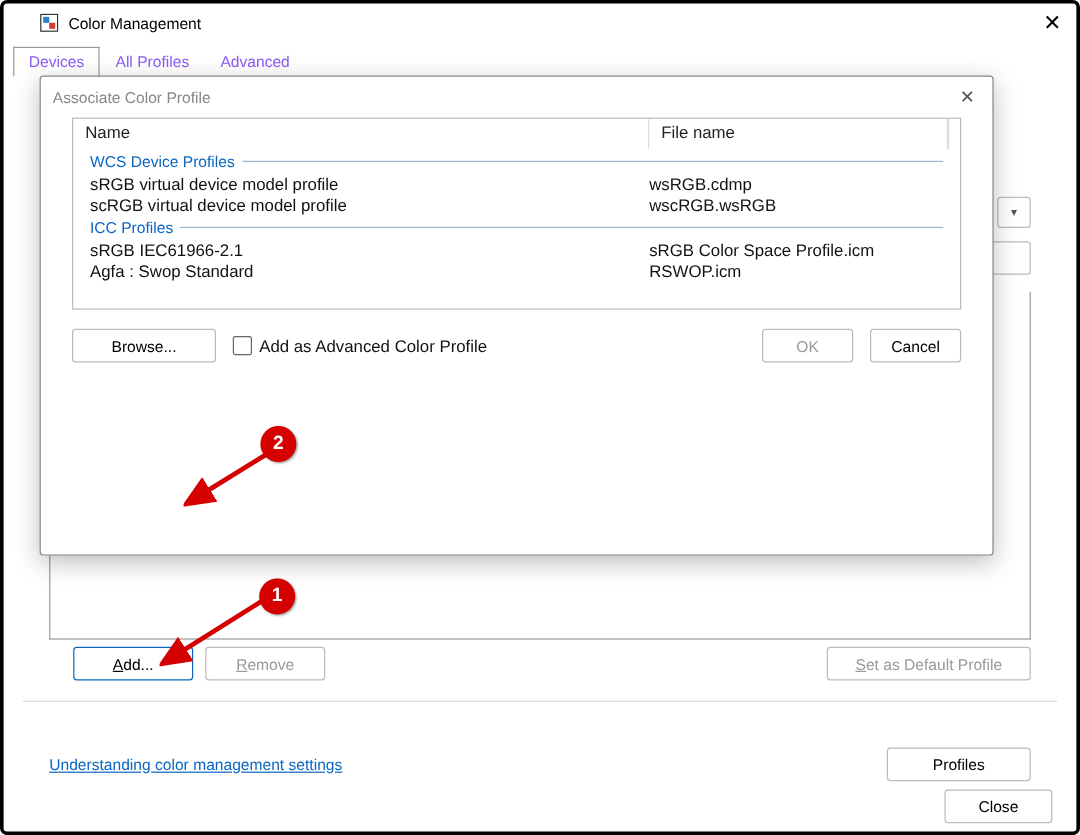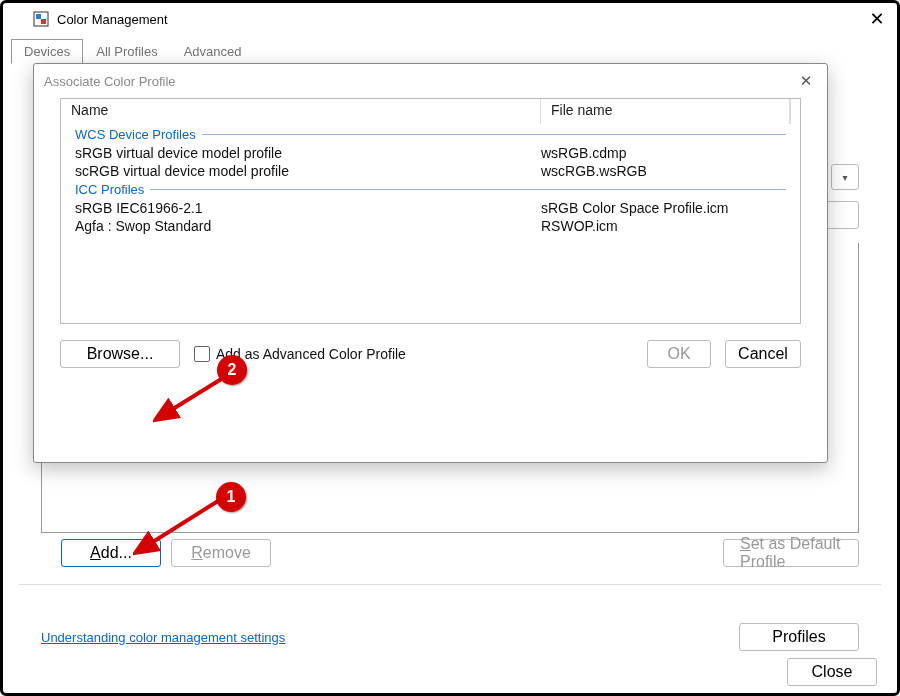--- a/index.html
+++ b/index.html
@@ -6,50 +6,50 @@
 body { background: #fff; width: 900px; height: 696px; position: relative; overflow: hidden; }
 .outer { position: absolute; inset: 0; border: 3px solid #000; border-radius: 6px; background: #fff; }
 
 
 .titlebar { display: flex; align-items: center; height: 32px; padding: 0 6px; margin-left: 24px; }
 .titlebar .icon { width: 16px; height: 16px; margin-right: 8px; display: flex; }
 .titlebar .title { font-size: 13px; flex: 1; }
 .titlebar .close { font-size: 18px; width: 28px; text-align: center; cursor: pointer; }
 
 .tabs { display: flex; padding: 4px 8px 0 8px; font-size: 13px; }
-.tab { padding: 4px 12px; border: 1px solid transparent; color: #737373; }
+.tab { padding: 4px 12px; border: 1px solid transparent; color: #8b5cf6; }
 .tab.active { border: 1px solid #999; border-bottom-color: #fff; background: #fff; position: relative; z-index: 2; }
 
 .content-area { padding: 40px 38px 0 38px; position: relative; }
 .dropdown-end { position: absolute; top: 100px; right: 38px; width: 28px; height: 26px; border: 1px solid #bbb; border-radius: 3px; display: flex; align-items: center; justify-content: center; font-size: 10px; color: #555; }
 .monitors-btn { position: absolute; top: 137px; right: 38px; width: 68px; height: 28px; border: 1px solid #bbb; border-radius: 3px; font-size: 13px; display: flex; align-items: center; justify-content: start; padding-left: 4px; color: #222; }
 
 .profiles-panel { position: absolute; top: 240px; left: 38px; right: 38px; height: 290px; border: 1px solid #999; border-top: none; }
 
 .row-lower { position: absolute; top: 536px; left: 38px; right: 38px; display: flex; gap: 10px; padding-left: 20px; }
-.btn { height: 28px; border: 1px solid #bbb; border-radius: 3px; background: #fff; font-size: 16px; display: inline-flex; align-items: center; justify-content: center; padding: 0 16px; cursor: pointer; }
+.btn { height: 28px; border: 1px solid #bbb; border-radius: 3px; background: #fff; font-size: 13px; display: inline-flex; align-items: center; justify-content: center; padding: 0 16px; cursor: pointer; }
 .btn.highlight { border-color: #0a66c2; }
 .btn.disabled { color: #999; }
 .btn .ul { text-decoration: underline; }
 .spacer { flex: 1; }
 
 .hr-row { position: absolute; top: 581px; left: 16px; right: 16px; border-top: 1px solid #ddd; }
 
 .row-profiles { position: absolute; top: 603px; left: 38px; right: 38px; display: flex; align-items: center; margin-top: 17px; }
 .hyperlink { color: #0a66c2; text-decoration: underline; font-size: 13px; cursor: pointer; }
 
 .row-close { position: absolute; top: 655px; right: 20px; display: flex; }
 
 
 .modal { position: absolute; top: 60px; left: 30px; width: 795px; height: 400px; background: #fff; border: 1px solid #888; border-radius: 3px; box-shadow: 0 6px 20px rgba(0,0,0,.25); z-index: 100; display: flex; flex-direction: column; }
 .modal .m-title { display: flex; align-items: center; padding: 8px 10px; color: #888; font-size: 13px; }
 .modal .m-title .spacer2 { flex: 1; }
 .modal .x { font-size: 15px; color: #555; width: 22px; text-align: center; cursor: pointer; }
 .modal .instruction { padding: 6px 26px 10px; font-size: 14px; color: #111; }
-.modal .list { margin: 0 26px; border: 1px solid #bbb; height: 226px; font-size: 14px; overflow: hidden; }
+.modal .list { margin: 0 26px; border: 1px solid #bbb; height: 160px; font-size: 14px; overflow: hidden; }
 .modal .list-header { display: flex; height: 26px; border-bottom: 1px solid transparent; }
 .modal .list-header .col { padding: 3px 10px; border-right: 1px solid #ddd; color: #222; }
 .modal .col-name { width: 480px; }
 .modal .col-file { flex: 1; }
 .modal .col-end { width: 10px; border-left: 1px solid #ddd; }
 .modal .section { display: flex; align-items: center; padding: 2px 14px; color: #0a66c2; font-size: 13px; }
 .modal .section .line { flex: 1; height: 1px; background: #99b4d6; margin-left: 6px; }
 .modal .row { display: flex; padding: 1px 14px; color: #111; }
 .modal .row .c-name { width: 466px; }
 .modal .row .c-file { flex: 1; }
@@ -93,21 +93,21 @@
   <div class="profiles-panel"></div>
 
   <div class="row-lower">
     <div class="btn highlight" style="width:100px">
         <span><span class="ul">A</span><span>dd...</span></span>
       </div>
     <div class="btn disabled" style="width:100px">
         <span><span class="ul">R</span>emove</span>
       </div>
     <div class="spacer"></div>
-    <div class="btn disabled" style="width:136px">
+    <div class="btn disabled" style="width:170px">
         <span><span class="ul">S</span>et as Default Profile</span>
       </div>
   </div>
 
   <div class="hr-row"></div>
 
   <div class="row-profiles">
     <a class="hyperlink">Understanding color management settings</a>
     <div class="spacer"></div>
     <div class="btn" style="width:120px">Profiles</div>
@@ -154,21 +154,21 @@
           <span class="c-file">RSWOP.icm</span>
         </div>
     </div>
     <div class="btn-row">
       <div class="btn" style="width:120px">Browse...</div>
       <label style="display:flex;align-items:center;">
         <span class="ck"></span>
         <span class="cklabel">Add as Advanced Color Profile</span>
       </label>
       <div class="spacer"></div>
-      <div class="btn disabled" style="width:64px">OK</div>
+      <div class="btn disabled" style="width:76px">OK</div>
       <div class="btn" style="width:76px">Cancel</div>
     </div>
   </div>
 
   <div class="callout" style="top:479px;left:213px">1</div>
   <div class="callout" style="top:352px;left:214px">2</div>
 
   <svg class="arrow-svg" style="top:480px;left:130px" width="110" height="80">
     <defs>
         <marker id="ah1" markerWidth="8" markerHeight="8" refX="2" refY="3" orient="auto">

